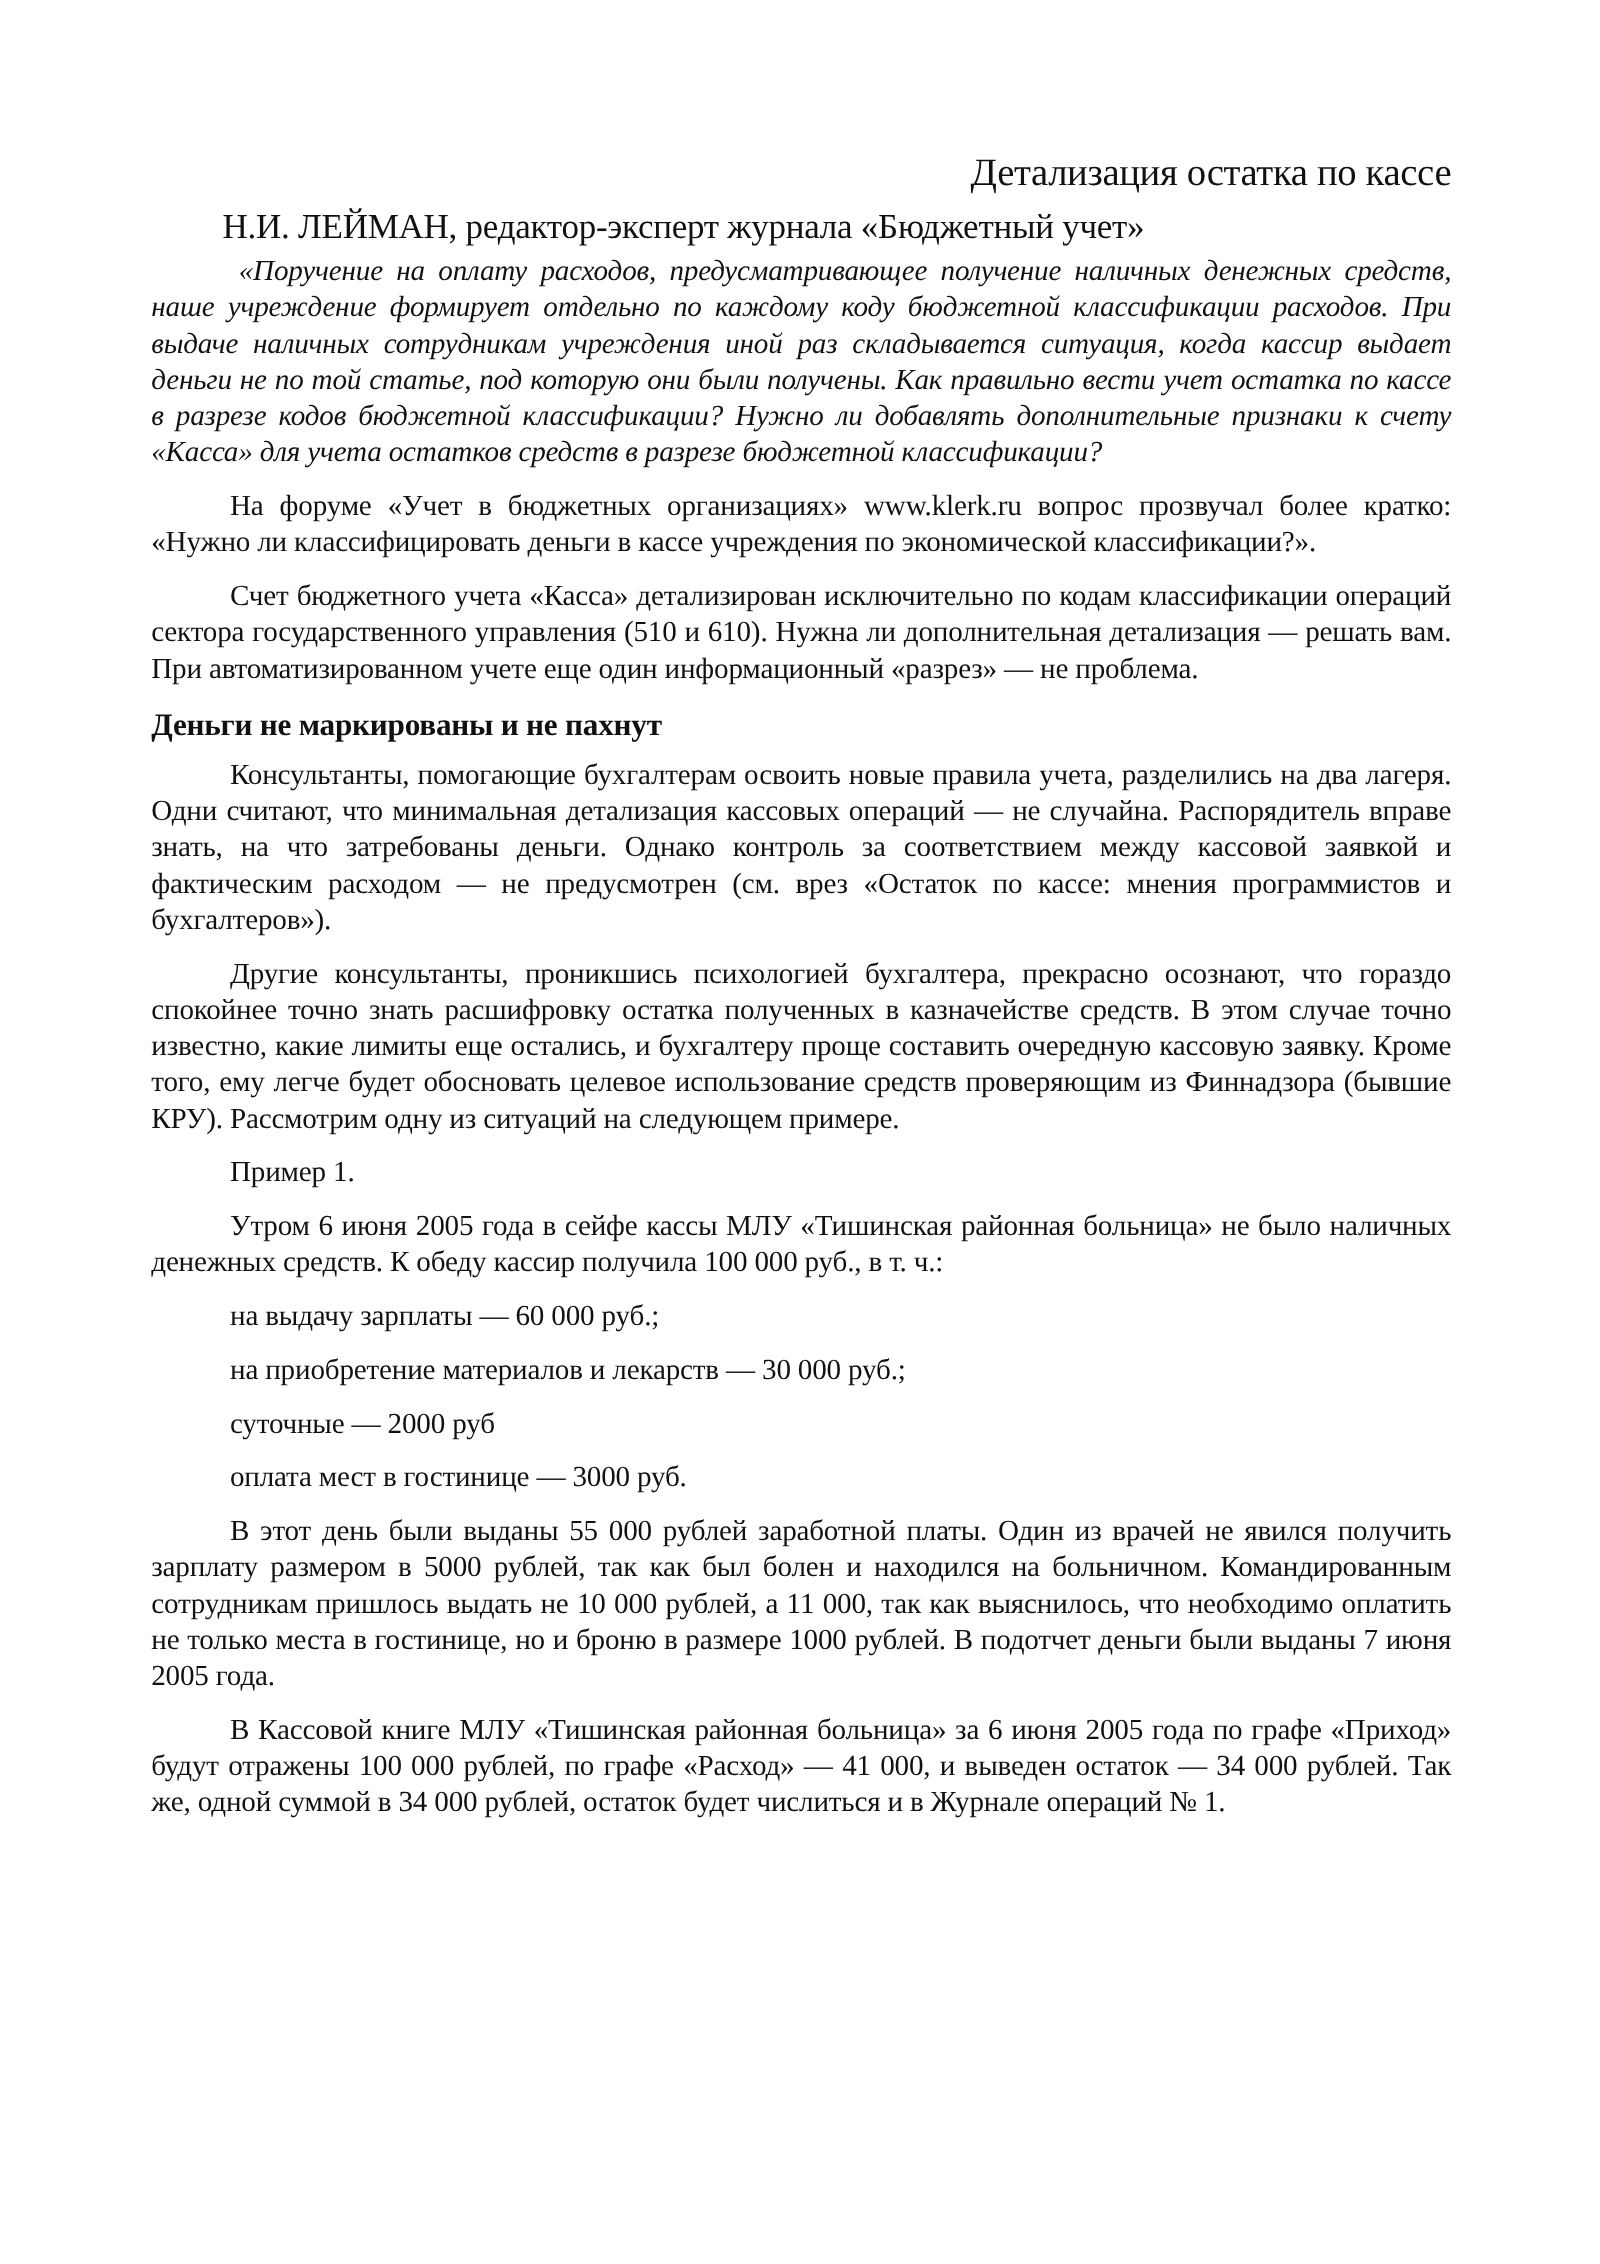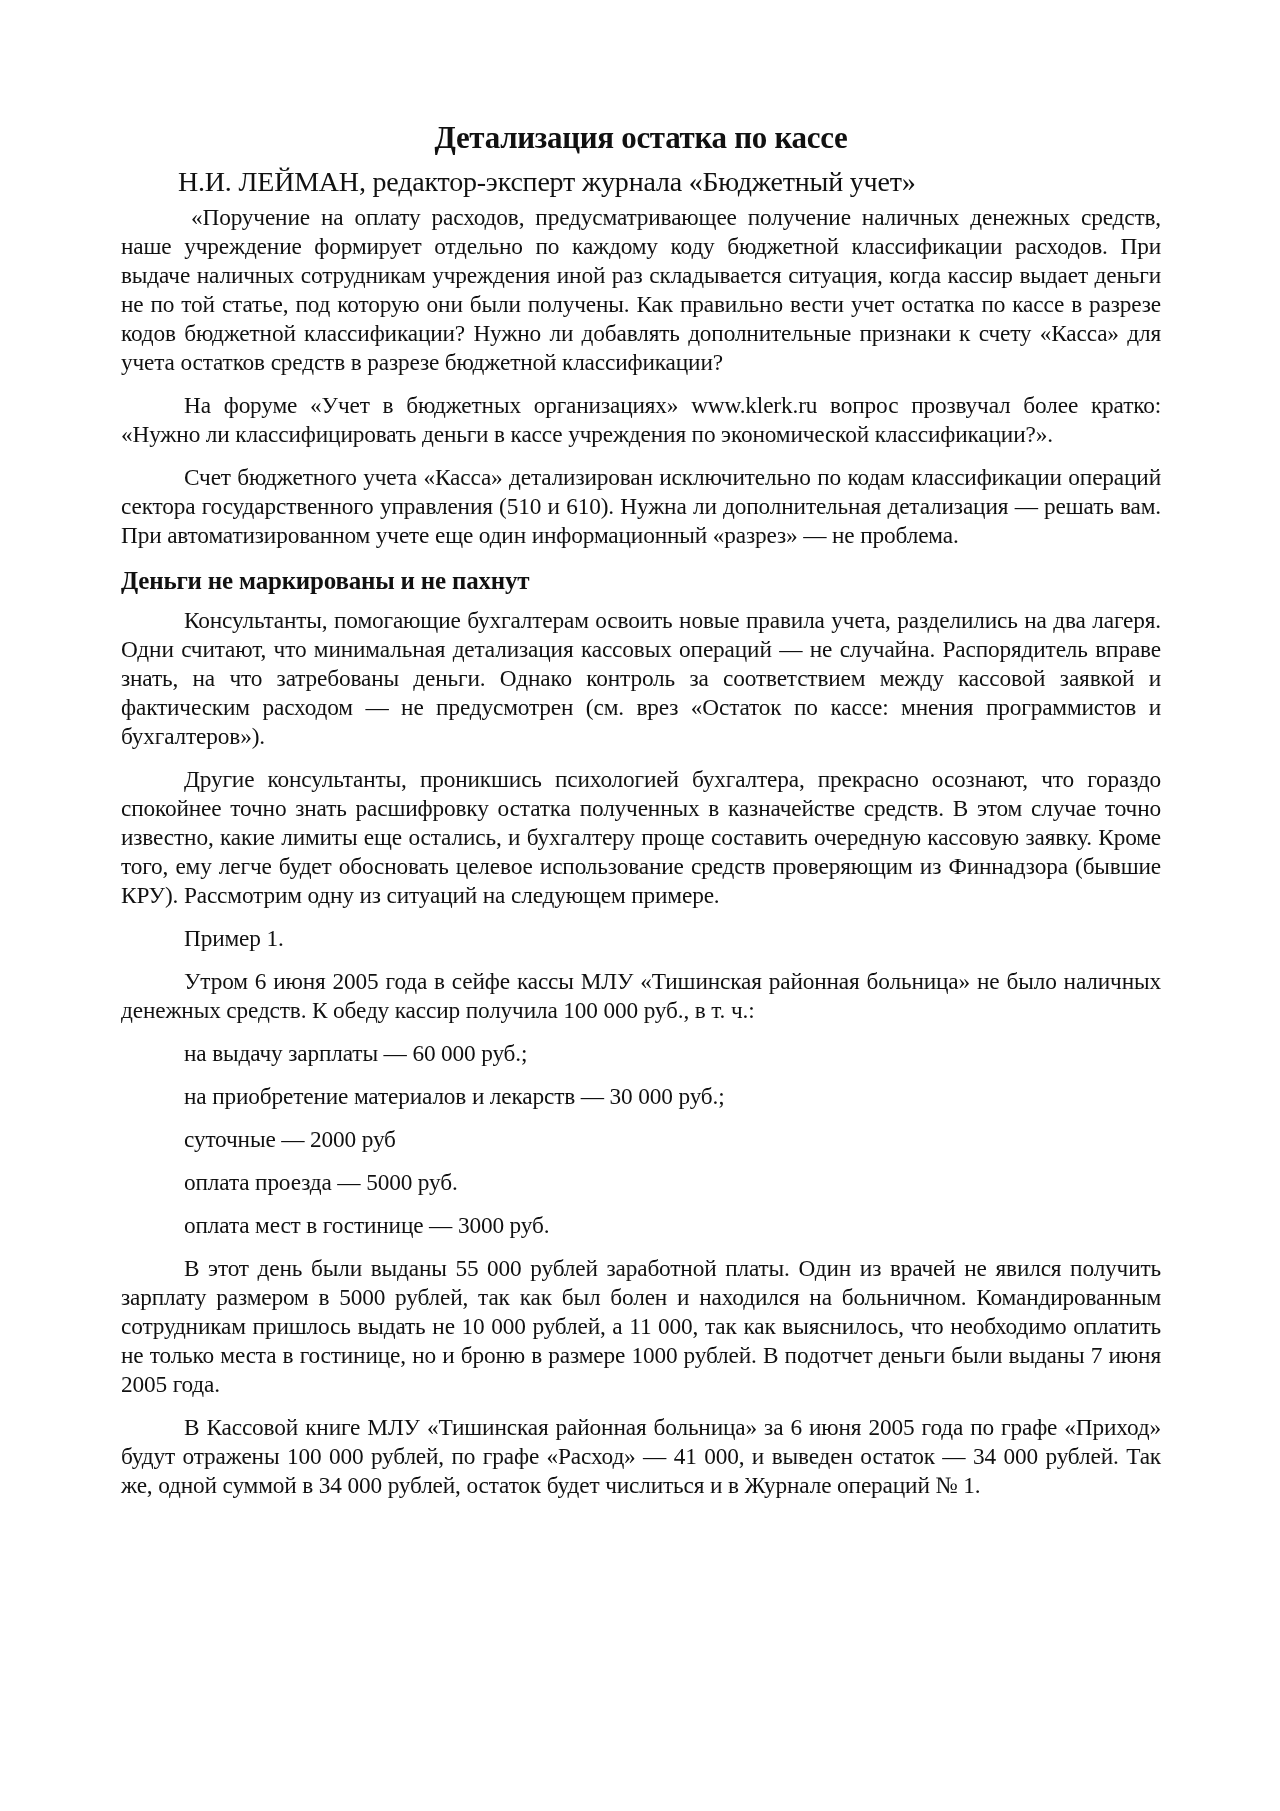--- a/index.html
+++ b/index.html
@@ -15,22 +15,22 @@
       font-family: "Liberation Serif", "DejaVu Serif", serif;
       color: #111111;
     }
     .page {
       position: absolute;
       left: 121px;
       top: 118px;
       width: 1040px;
     }
     .title {
-      text-align: center;
-      font-weight: bold;
+      text-align: right;
+      font-weight: normal;
       font-size: 31px;
       line-height: 40px;
       margin: 0 0 6px 0;
       letter-spacing: -0.3px;
     }
     .author {
       font-size: 28px;
       line-height: 36px;
       margin: 0 0 3px 0;
       padding-left: 57px;
@@ -39,20 +39,21 @@
     p.body {
       font-size: 23.3px;
       line-height: 29px;
       text-align: justify;
       text-indent: 63px;
       margin: 0 0 14px 0;
       letter-spacing: -0.15px;
     }
     p.body.first {
       text-indent: 70px;
+      font-style: italic;
     }
     .subhead {
       text-align: left;
       font-weight: bold;
       font-size: 25px;
       line-height: 34px;
       margin: 12px 0 8px 0;
       letter-spacing: -0.2px;
     }
     p.line {
@@ -78,18 +79,17 @@
 
   <p class="body">Консультанты, помогающие бухгалтерам освоить новые правила учета, разделились на два лагеря. Одни считают, что минимальная детализация кассовых операций — не случайна. Распорядитель вправе знать, на что затребованы деньги. Однако контроль за соответствием между кассовой заявкой и фактическим расходом — не предусмотрен (см. врез «Остаток по кассе: мнения программистов и бухгалтеров»).</p>
   <p class="body">Другие консультанты, проникшись психологией бухгалтера, прекрасно осознают, что гораздо спокойнее точно знать расшифровку остатка полученных в казначействе средств. В этом случае точно известно, какие лимиты еще остались, и бухгалтеру проще составить очередную кассовую заявку. Кроме того, ему легче будет обосновать целевое использование средств проверяющим из Финнадзора (бывшие КРУ). Рассмотрим одну из ситуаций на следующем примере.</p>
 
   <p class="line">Пример 1.</p>
   <p class="body">Утром 6 июня 2005 года в сейфе кассы МЛУ «Тишинская районная больница» не было наличных денежных средств. К обеду кассир получила 100 000 руб., в т. ч.:</p>
 
   <p class="line">на выдачу зарплаты — 60 000 руб.;</p>
   <p class="line">на приобретение материалов и лекарств — 30 000 руб.;</p>
   <p class="line">суточные — 2000 руб</p>
-  <p class="line">оплата проезда — 5000 руб.</p>
   <p class="line">оплата мест в гостинице — 3000 руб.</p>
 
   <p class="body">В этот день были выданы 55 000 рублей заработной платы. Один из врачей не явился получить зарплату размером в 5000 рублей, так как был болен и находился на больничном. Командированным сотрудникам пришлось выдать не 10 000 рублей, а 11 000, так как выяснилось, что необходимо оплатить не только места в гостинице, но и броню в размере 1000 рублей. В подотчет деньги были выданы 7 июня 2005 года.</p>
   <p class="body">В Кассовой книге МЛУ «Тишинская районная больница» за 6 июня 2005 года по графе «Приход» будут отражены 100 000 рублей, по графе «Расход» — 41 000, и выведен остаток — 34 000 рублей. Так же, одной суммой в 34 000 рублей, остаток будет числиться и в Журнале операций № 1.</p>
 </div>
 
 </body></html>

